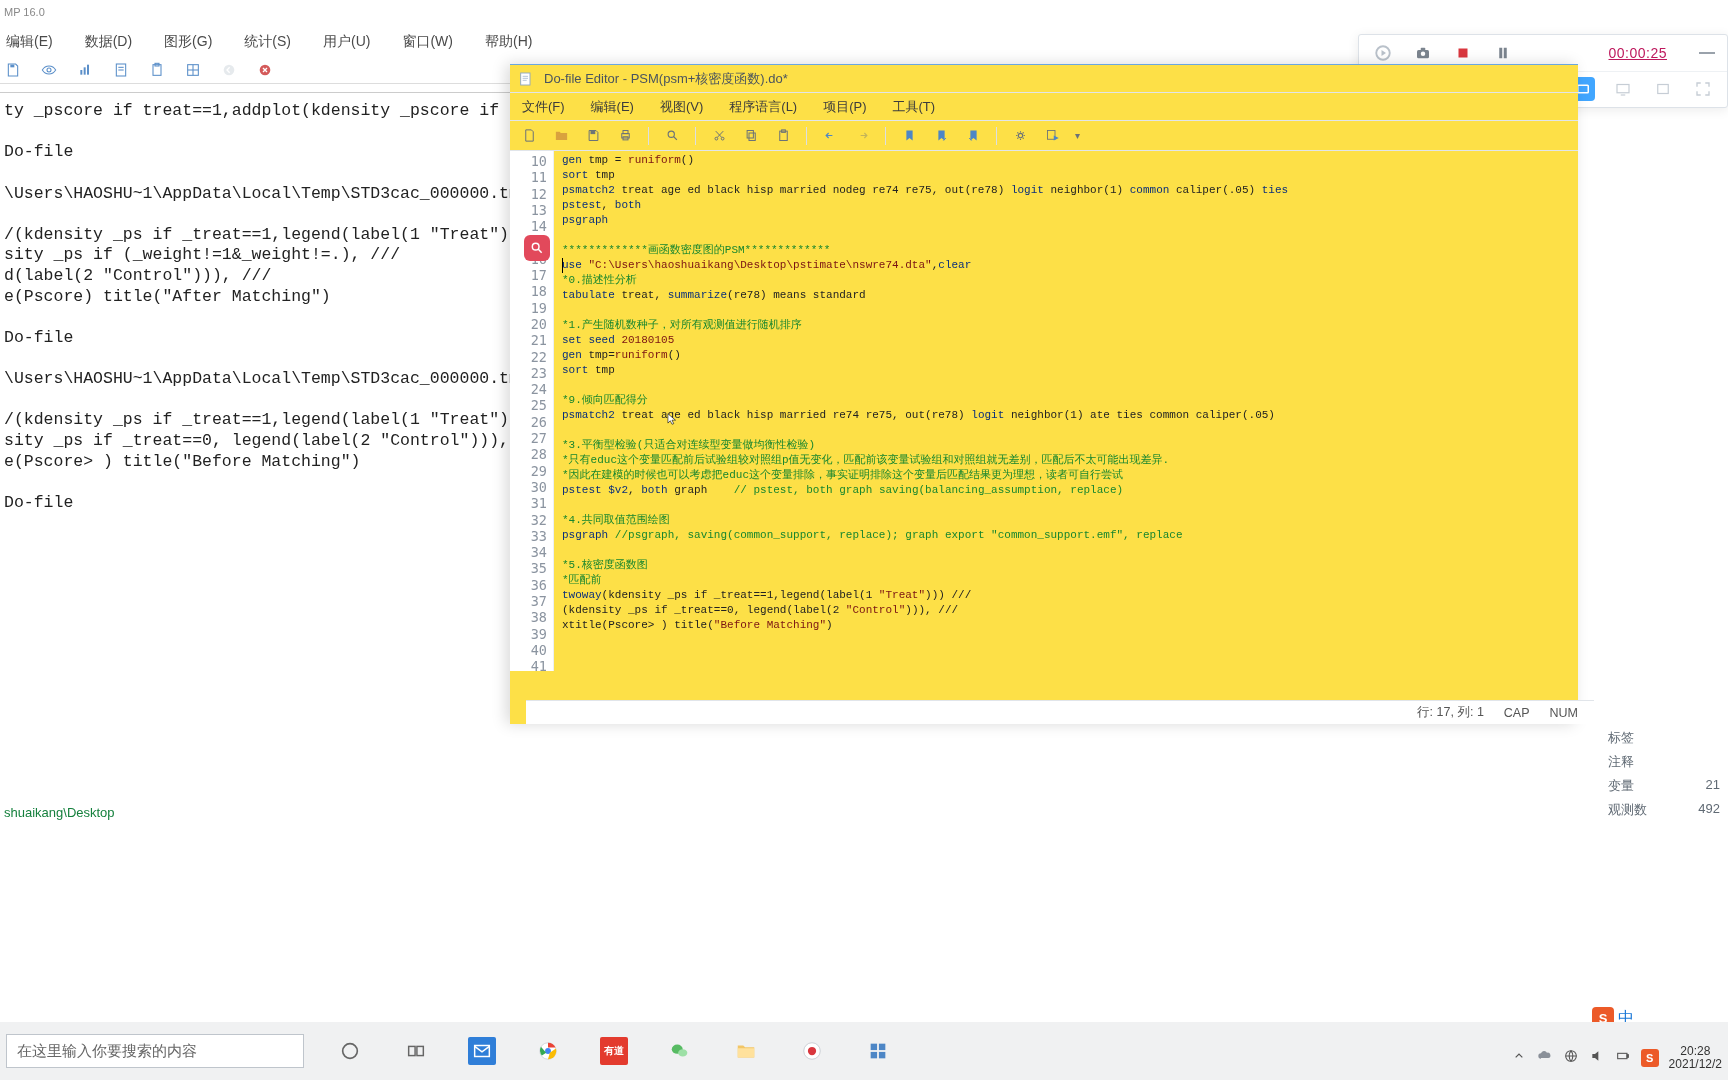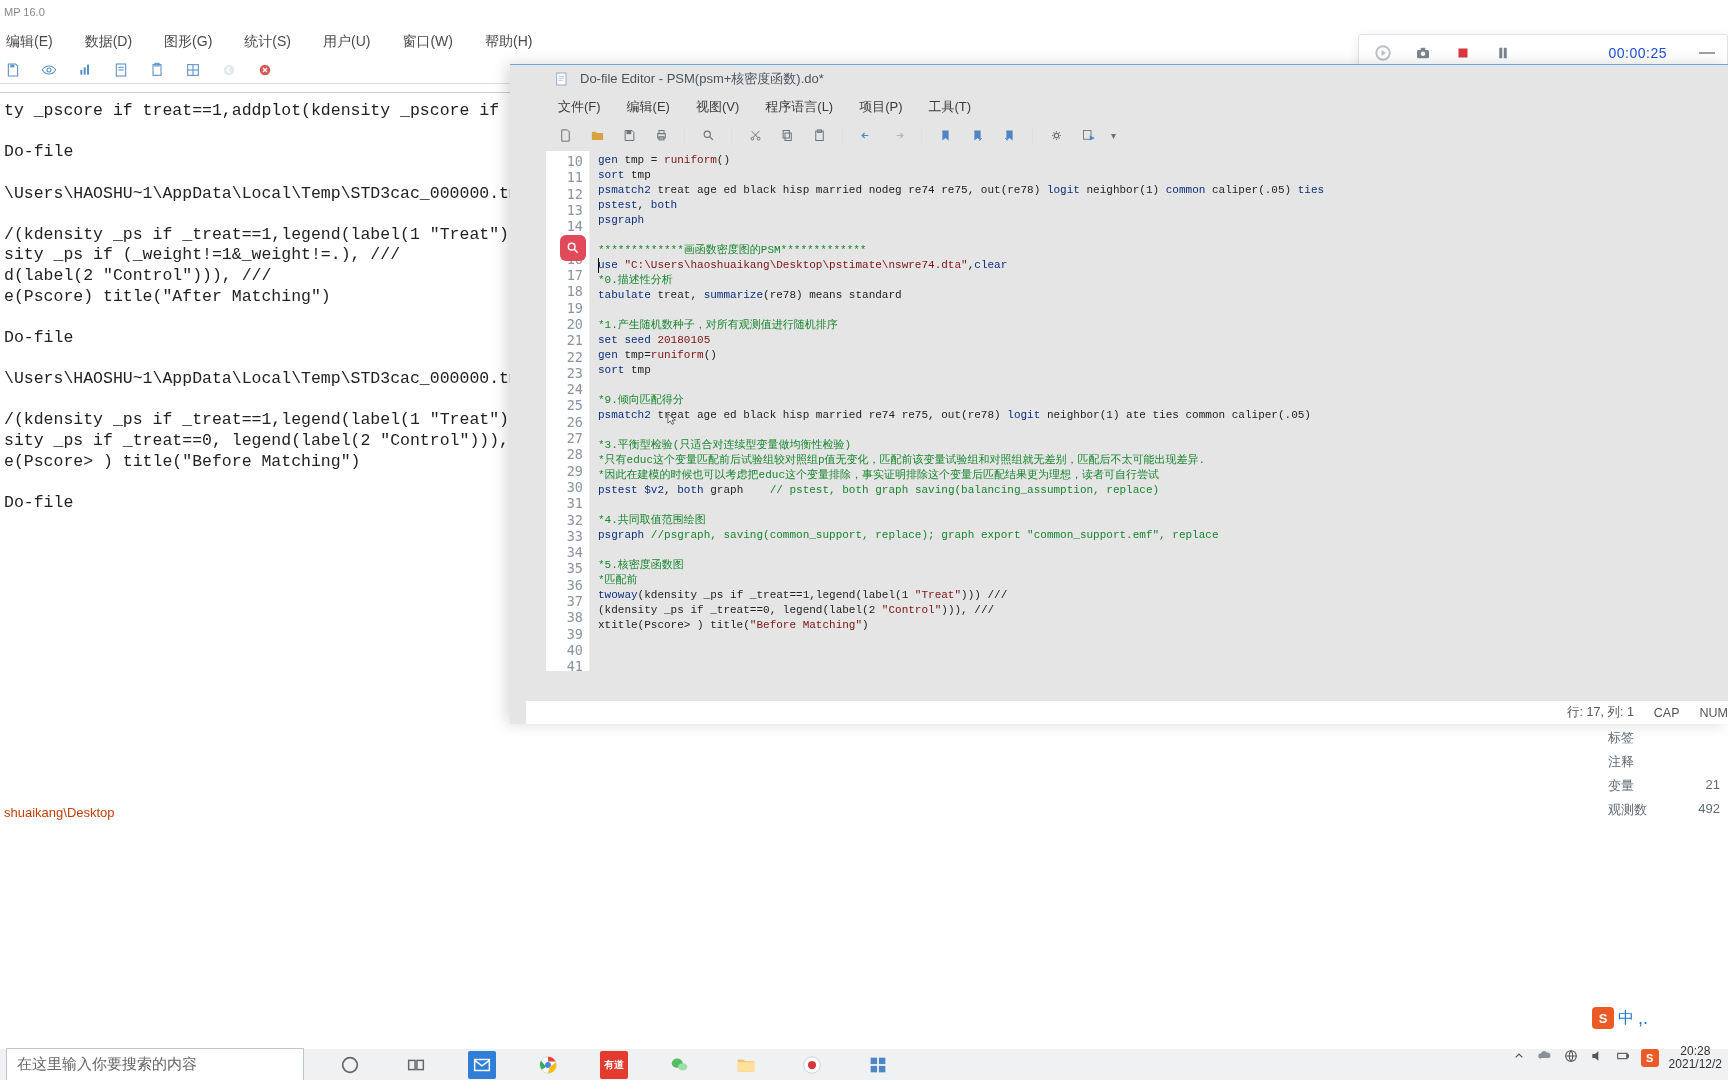--- a/index.html
+++ b/index.html
@@ -6,32 +6,32 @@
   html,body { width:1728px; height:1080px; font-family:"Segoe UI","Microsoft YaHei",sans-serif; font-size:13px; background:#fff; overflow:hidden; color:#222; }
   
   .stata-title { position:absolute; left:4px; top:6px; font-size:11px; color:#888; }
   .stata-menubar { position:absolute; left:0; top:28px; width:100%; height:28px; display:flex; align-items:center; gap:32px; padding-left:6px; color:#4a4a4a; font-size:14px; }
   .stata-menubar span { cursor:default; }
   .stata-toolbar { position:absolute; left:0; top:56px; width:100%; height:28px; display:flex; align-items:center; gap:18px; padding-left:4px; border-bottom:1px solid #ddd; }
   .stata-toolbar .ico { width:18px; height:18px; display:inline-flex; align-items:center; justify-content:center; color:#5b8fc9; }
   .stata-toolbar .ico svg { width:16px; height:16px; }
   .stata-toolbar .ico.disabled { opacity:.5; }
   .stata-results { position:absolute; left:0; top:92px; width:510px; height:620px; padding:8px 4px; background:#fff; border-top:1px solid #ccc; font-family:Consolas,"Courier New",monospace; font-size:16.5px; line-height:1.25; white-space:pre; overflow:hidden; }
-  .cwd-bar { position:absolute; left:0; top:805px; width:100%; height:24px; font-size:13px; color:#c2410c; padding-left:4px; }
-  
-  .taskbar { position:absolute; left:0; bottom:0; width:100%; height:31px; background:#f0f1f2; display:flex; align-items:center; }
+  .cwd-bar { position:absolute; left:0; top:805px; width:100%; height:24px; font-size:13px; color:#15803d; padding-left:4px; }
+  
+  .taskbar { position:absolute; left:0; bottom:0; width:100%; height:58px; background:#f0f1f2; display:flex; align-items:center; }
   .search-box { width:298px; height:34px; margin-left:6px; border:1px solid #bfc5cc; background:#fff; display:flex; align-items:center; padding-left:10px; color:#666; font-size:15px; }
   .tb-center { display:flex; align-items:center; gap:38px; margin-left:32px; }
   .tb-ico { width:28px; height:28px; display:flex; align-items:center; justify-content:center; border-radius:2px; }
   .tb-ico svg { width:22px; height:22px; }
   .tb-right { position:absolute; right:6px; bottom:0; height:45px; display:flex; align-items:center; gap:10px; font-size:12px; color:#333; }
   .clock { text-align:center; line-height:1.05; font-size:12px; }
   .tray svg { width:16px; height:16px; }
   
-  .dofile-win { position:absolute; left:510px; top:64px; width:1218px; height:660px; background:#e5e5e5; box-shadow:-4px 0 14px rgba(0,0,0,.15); border-top:1px solid #6ba7df;padding-left:36px; }
+  .dofile-win { position:absolute; left:510px; top:64px; width:1068px; height:660px; background:#fde047; box-shadow:-4px 0 14px rgba(0,0,0,.15); border-top:1px solid #6ba7df; }
   .dofile-titlebar { height:28px; display:flex; align-items:center; gap:10px; padding:0 8px; border-bottom:1px solid #e1e5ea; color:#4a545e; font-size:13px; }
   .dofile-titlebar .winico { width:16px; height:16px; display:inline-block; }
   .dofile-menubar { height:28px; display:flex; align-items:center; gap:26px; padding:0 12px; border-bottom:1px solid #e1e5ea; color:#3c3c3c; font-size:13px; }
   .dofile-toolbar { height:30px; display:flex; align-items:center; gap:14px; padding:0 10px; border-bottom:1px solid #e1e5ea; }
   .dofile-toolbar .tico { width:18px; height:18px; color:#6b7278; display:flex; align-items:center; justify-content:center; }
   .dofile-toolbar .tico svg { width:15px; height:15px; }
   .dofile-toolbar .sep { width:1px; height:18px; background:#dcdfe3; }
   .tabstrip { height:30px; display:flex; align-items:flex-end; padding-left:4px; background:#f4f6f8; border-bottom:1px solid #e1e5ea; }
   .file-tab { height:28px; background:#3c71a8; color:#fff; padding:0 10px; display:flex; align-items:center; gap:10px; font-size:12.5px; border-top-left-radius:3px; border-top-right-radius:3px; }
   .file-tab .close { font-size:13px; cursor:default; }
@@ -51,21 +51,21 @@
   .prop-panel { position:absolute; right:0; top:726px; width:128px; font-size:13px; color:#606a74; }
   .prop-panel div { display:flex; justify-content:space-between; padding:3px 8px; }
   
   .rec-bar { position:absolute; right:0; top:34px; width:370px; height:74px; background:#fff; border:1px solid #dde2e8; border-radius:3px; box-shadow:0 2px 12px rgba(0,0,0,.08); display:flex; flex-direction:column; }
   .rec-row { flex:1; display:flex; align-items:center; gap:16px; padding:0 12px; }
   .rec-row.top { border-bottom:1px solid #eef1f4; }
   .rb { width:24px; height:24px; display:flex; align-items:center; justify-content:center; border-radius:4px; }
   .rb svg { width:18px; height:18px; }
   .rb.on { background:#41a6ff; color:#fff; }
   .rb.off { color:#c6cdd5; }
-  .rec-time { margin-left:auto; color:#1d4ed8; font-size:14px; letter-spacing:.5px; }
+  .rec-time { margin-left:auto; color:#be185d; font-size:14px; letter-spacing:.5px;text-decoration:underline; }
   .rec-min { width:16px; height:2px; background:#9aa2ab; margin-left:16px; }
   
   .mag-badge { position:absolute; left:14px; top:84px; width:26px; height:26px; background:#e2495b; border-radius:6px; display:flex; align-items:center; justify-content:center; color:#fff; }
   .mag-badge svg { width:16px; height:16px; }
   
   .ime-badge { position:absolute; right:56px; bottom:48px; width:80px; height:28px; display:flex; align-items:center; gap:4px; }
   .ime-s { width:22px; height:22px; background:#ec5a28; color:#fff; font-weight:700; border-radius:4px; display:flex; align-items:center; justify-content:center; font-size:13px; }
   .ime-zh { color:#1776d6; font-size:16px; }
   
   .mouse-cursor { position:absolute; width:14px; height:18px; pointer-events:none; }

